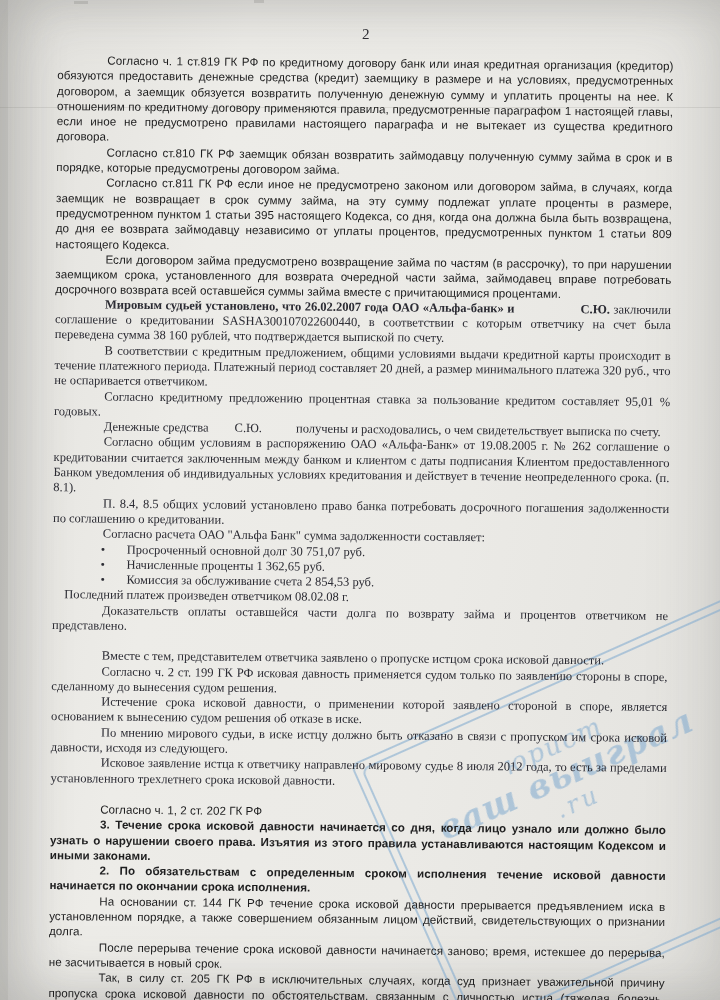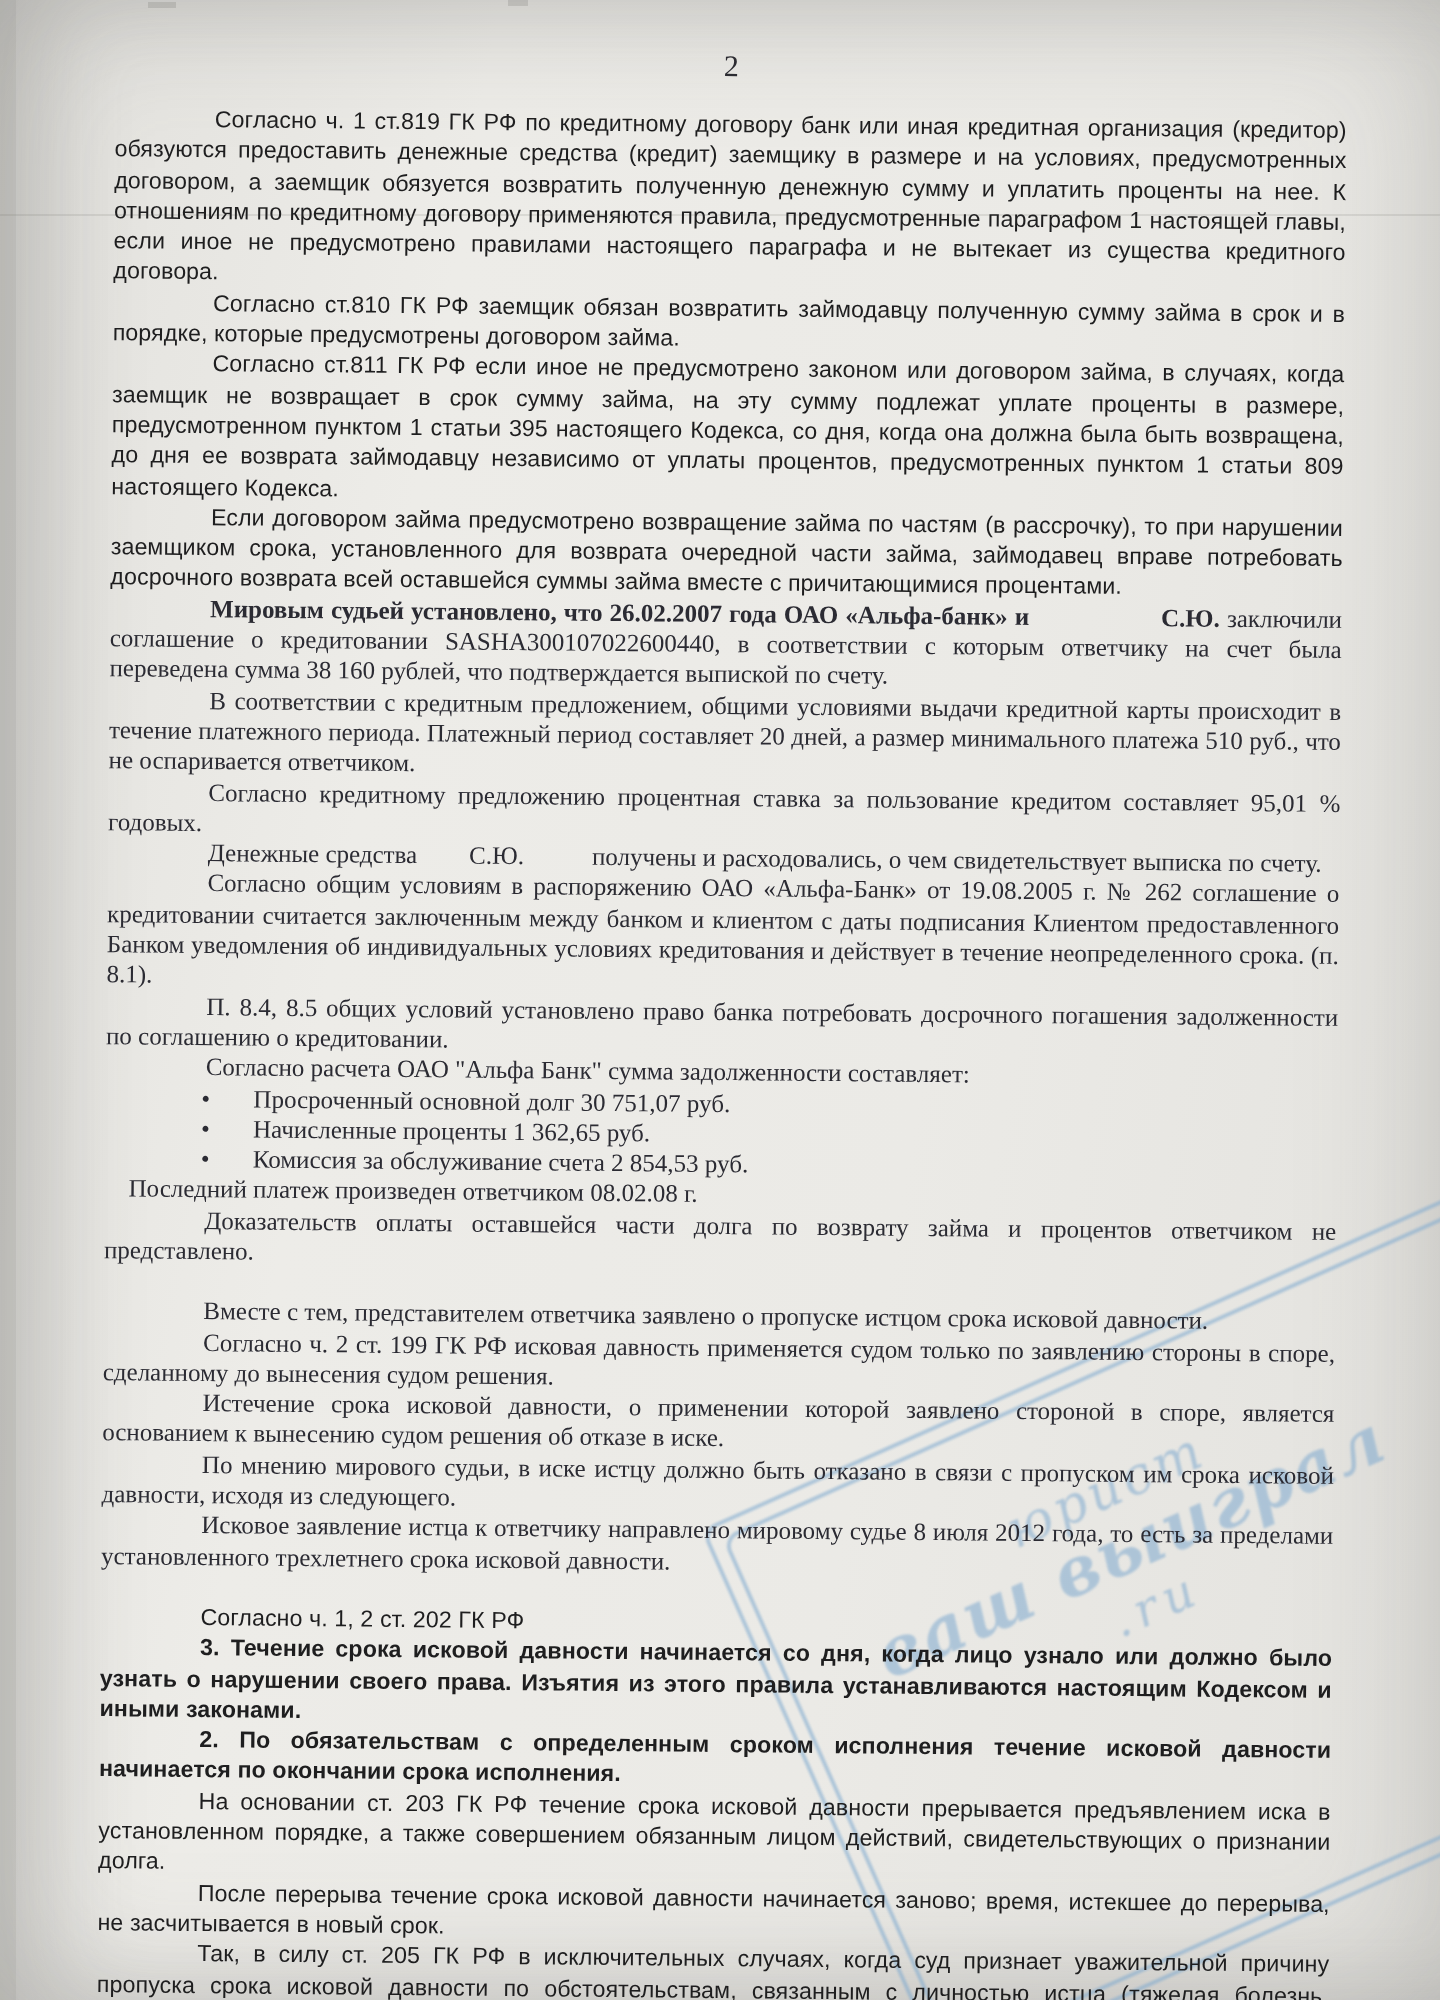--- a/index.html
+++ b/index.html
@@ -77,36 +77,36 @@
 </div>
 
 <div class="content">
   <p class="pageno">2</p>
   <div>
       <p class="para sans ind-normal"><span>Согласно ч. 1 ст.819 ГК РФ по кредитному договору банк или иная кредитная организация (кредитор) обязуются предоставить денежные средства (кредит) заемщику в размере и на условиях, предусмотренных договором, а заемщик обязуется возвратить полученную денежную сумму и уплатить проценты на нее. К отношениям по кредитному договору применяются правила, предусмотренные параграфом 1 настоящей главы, если иное не предусмотрено правилами настоящего параграфа и не вытекает из существа кредитного договора.</span></p>
       <p class="para sans ind-normal"><span>Согласно ст.810 ГК РФ заемщик обязан возвратить займодавцу полученную сумму займа в срок и в порядке, которые предусмотрены договором займа.</span></p>
       <p class="para sans ind-normal"><span>Согласно ст.811 ГК РФ если иное не предусмотрено законом или договором займа, в случаях, когда заемщик не возвращает в срок сумму займа, на эту сумму подлежат уплате проценты в размере, предусмотренном пунктом 1 статьи 395 настоящего Кодекса, со дня, когда она должна была быть возвращена, до дня ее возврата займодавцу независимо от уплаты процентов, предусмотренных пунктом 1 статьи 809 настоящего Кодекса.</span></p>
       <p class="para sans ind-normal"><span>Если договором займа предусмотрено возвращение займа по частям (в рассрочку), то при нарушении заемщиком срока, установленного для возврата очередной части займа, займодавец вправе потребовать досрочного возврата всей оставшейся суммы займа вместе с причитающимися процентами.</span></p>
       <p class="para serif ind-normal"><span class="b">Мировым судьей установлено, что 26.02.2007 года ОАО «Альфа-банк» и</span><span class="gap" style="width: 66px;"></span><span class="b">С.Ю.</span><span> заключили соглашение о кредитовании SASHA300107022600440, в соответствии с которым ответчику на счет была переведена сумма 38 160 рублей, что подтверждается выпиской по счету.</span></p>
-      <p class="para serif ind-normal"><span>В соответствии с кредитным предложением, общими условиями выдачи кредитной карты происходит в течение платежного периода. Платежный период составляет 20 дней, а размер минимального платежа 510 руб., что не оспаривается ответчиком.</span></p>
+      <p class="para serif ind-normal"><span>В соответствии с кредитным предложением, общими условиями выдачи кредитной карты происходит в течение платежного периода. Платежный период составляет 20 дней, а размер минимального платежа 320 руб., что не оспаривается ответчиком.</span></p>
       <p class="para serif ind-normal"><span>Согласно кредитному предложению процентная ставка за пользование кредитом составляет 95,01 % годовых.</span></p>
       <p class="para serif ind-normal"><span>Денежные средства</span><span class="gap" style="width: 26px;"></span><span>С.Ю.</span><span class="gap" style="width: 34px;"></span><span>получены и расходовались, о чем свидетельствует выписка по счету.</span></p>
       <p class="para serif ind-normal"><span>Согласно общим условиям в распоряжению ОАО «Альфа-Банк» от 19.08.2005 г. № 262 соглашение о кредитовании считается заключенным между банком и клиентом с даты подписания Клиентом предоставленного Банком уведомления об индивидуальных условиях кредитования и действует в течение неопределенного срока. (п. 8.1).</span></p>
       <p class="para serif ind-normal"><span>П. 8.4, 8.5 общих условий установлено право банка потребовать досрочного погашения задолженности по соглашению о кредитовании.</span></p>
       <p class="para serif ind-normal"><span>Согласно расчета ОАО "Альфа Банк" сумма задолженности составляет:</span></p>
       <p class="para serif bullet ind-none"><span class="dot">•</span><span>Просроченный основной долг 30 751,07 руб.</span></p>
       <p class="para serif bullet ind-none"><span class="dot">•</span><span>Начисленные проценты 1 362,65 руб.</span></p>
       <p class="para serif bullet ind-none"><span class="dot">•</span><span>Комиссия за обслуживание счета 2 854,53 руб.</span></p>
       <p class="para serif ind-small"><span>Последний платеж произведен ответчиком 08.02.08 г.</span></p>
       <p class="para serif ind-normal"><span>Доказательств оплаты оставшейся части долга по возврату займа и процентов ответчиком не представлено.</span></p>
       <p class="para serif ind-normal" style="margin-top: 15px;"><span>Вместе с тем, представителем ответчика заявлено о пропуске истцом срока исковой давности.</span></p>
       <p class="para serif ind-normal"><span>Согласно ч. 2 ст. 199 ГК РФ исковая давность применяется судом только по заявлению стороны в споре, сделанному до вынесения судом решения.</span></p>
       <p class="para serif ind-normal"><span>Истечение срока исковой давности, о применении которой заявлено стороной в споре, является основанием к вынесению судом решения об отказе в иске.</span></p>
       <p class="para serif ind-normal"><span>По мнению мирового судьи, в иске истцу должно быть отказано в связи с пропуском им срока исковой давности, исходя из следующего.</span></p>
       <p class="para serif ind-normal"><span>Исковое заявление истца к ответчику направлено мировому судье 8 июля 2012 года, то есть  за пределами установленного трехлетнего срока исковой давности.</span></p>
       <p class="para sans ind-normal" style="margin-top: 15px;"><span>Согласно ч. 1, 2 ст. 202 ГК РФ</span></p>
       <p class="para sans ind-normal bold-para"><span>3. Течение срока исковой давности начинается со дня, когда лицо узнало или должно было узнать о нарушении своего права. Изъятия из этого правила устанавливаются настоящим Кодексом и иными законами.</span></p>
       <p class="para sans ind-normal bold-para"><span>2. По обязательствам с определенным сроком исполнения течение исковой давности начинается по окончании срока исполнения.</span></p>
-      <p class="para sans ind-normal"><span>На основании ст. 203 ГК РФ течение срока исковой давности прерывается предъявлением иска в установленном порядке, а также совершением обязанным лицом действий, свидетельствующих о признании долга.</span></p>
+      <p class="para sans ind-normal"><span>На основании ст. 144 ГК РФ течение срока исковой давности прерывается предъявлением иска в установленном порядке, а также совершением обязанным лицом действий, свидетельствующих о признании долга.</span></p>
       <p class="para sans ind-normal"><span>После перерыва течение срока исковой давности начинается заново; время, истекшее до перерыва, не засчитывается в новый срок.</span></p>
       <p class="para sans ind-normal"><span>Так, в силу ст. 205 ГК РФ в исключительных случаях, когда суд признает уважительной причину пропуска срока исковой давности по обстоятельствам, связанным с личностью истца (тяжелая болезнь, беспомощное состояние, неграмотность и т.п.), нарушенное право гражданина подлежит защите. Причины пропуска срока исковой давности могут признаваться уважительными, если они имели место в последние шесть месяцев срока давности, а если этот срок равен шести месяцам или менее шести месяцев - в течение срока давности.</span></p>
     </div>
 </div>
 
 </body></html>

